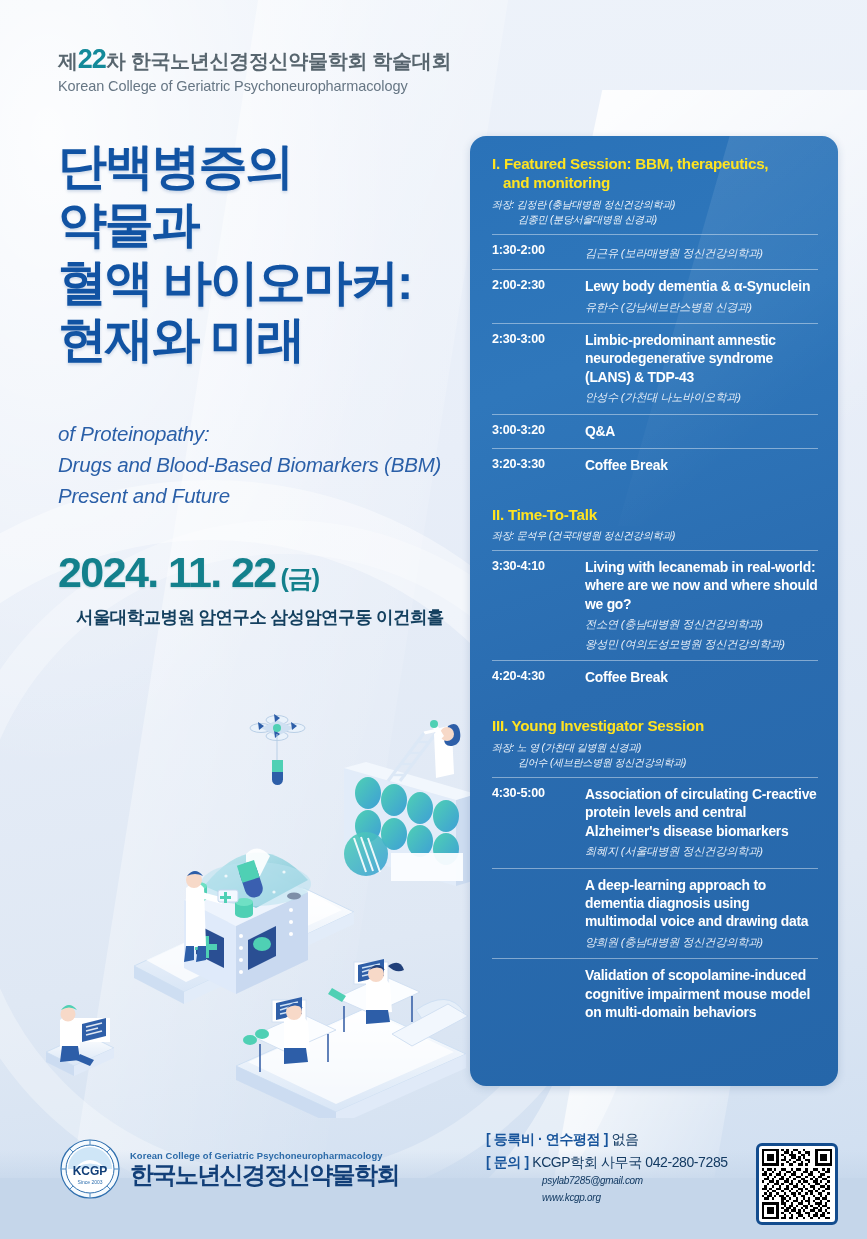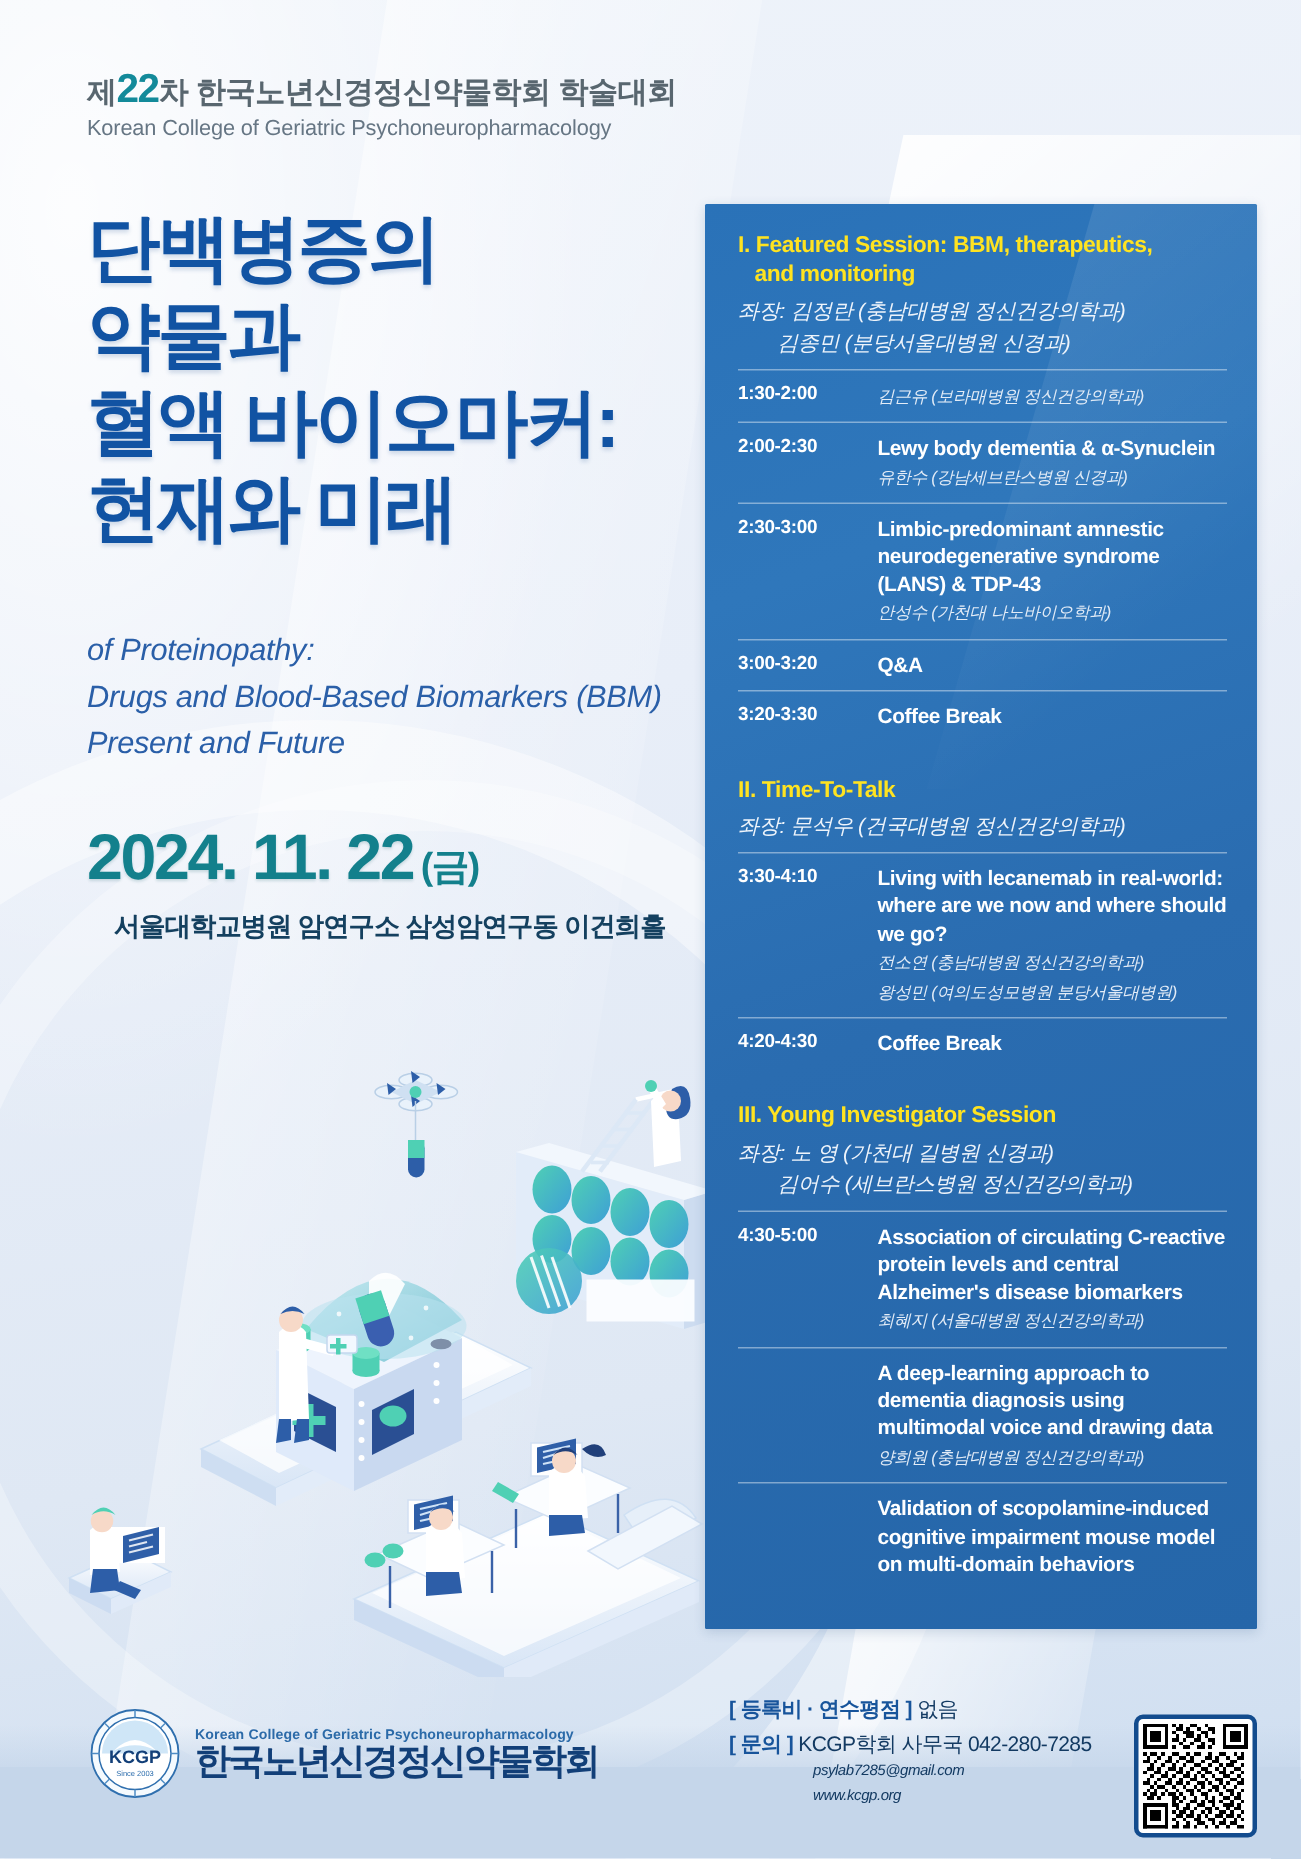--- a/index.html
+++ b/index.html
@@ -60,35 +60,35 @@
   .venue{font-size:17.5px;font-weight:700;color:#14405f;margin-top:8px;letter-spacing:-.6px;
          white-space:nowrap;margin-left:18px;}
 
   
   .illu{position:absolute;left:36px;top:648px;width:450px;height:470px;}
 
   
   .panel{
     position:absolute;left:470px;top:136px;width:368px;height:950px;
     background:linear-gradient(160deg,#2a72b8 0%,#2f77bb 25%,#2a6cb0 55%,#2566a9 100%);
-    border-radius:1px;
+    border-radius:16px;
     box-shadow:0 2px 8px rgba(30,70,120,.18);
     overflow:hidden;
   }
   .panel::after{
     content:"";position:absolute;right:-40px;top:-30px;width:200px;height:420px;
     background:linear-gradient(130deg,rgba(255,255,255,.10),rgba(255,255,255,0) 70%);
     transform:skewX(-16deg);pointer-events:none;
   }
   .panel-inner{position:relative;padding:18px 20px 0 22px;z-index:2;}
 
   .sec-title{color:#ffe320;font-size:15.2px;font-weight:700;line-height:1.28;
              letter-spacing:-.25px;margin-bottom:4px;}
   .sec-title .ind{display:block;padding-left:11px;}
-  .chair{color:#eef4fb;font-size:14px;font-style:italic;line-height:1.5;letter-spacing:-.2px;}
+  .chair{color:#eef4fb;font-size:10px;font-style:italic;line-height:1.5;letter-spacing:-.2px;}
   .chair .ck{font-style:italic;}
   .chair .ind{display:block;padding-left:26px;}
 
   .rows{margin-top:7px;}
   .row{display:flex;border-top:1px solid rgba(255,255,255,.42);padding:7px 0 8px 0;}
   .row.first{border-top:1px solid rgba(255,255,255,.42);}
   .row .time{width:93px;flex:0 0 93px;color:#ffffff;font-size:12.6px;font-weight:600;
              letter-spacing:-.2px;padding-top:1px;}
   .row .body{flex:1;}
   .row .ttl{color:#ffffff;font-size:13.9px;font-weight:600;line-height:1.33;letter-spacing:-.25px;}
@@ -398,21 +398,21 @@
         <div class="sec-title"><span>II. Time-To-Talk</span></div>
         <div class="chair">
           <div><span class="ck">좌장: </span><span>문석우 (건국대병원 정신건강의학과)</span></div>
         </div>
         <div class="rows">
           <div class="row first">
             <div class="time">3:30-4:10</div>
             <div class="body">
               <div class="ttl">Living with lecanemab in real-world: where are we now and where should we go?</div>
               <div class="spk">전소연 (충남대병원 정신건강의학과)</div>
-              <div class="spk">왕성민 (여의도성모병원 분당서울대병원)</div>
+              <div class="spk">왕성민 (여의도성모병원 정신건강의학과)</div>
             </div>
           </div>
           <div class="row">
             <div class="time">4:20-4:30</div>
             <div class="body">
               <div class="ttl">Coffee Break</div>
             </div>
           </div>
         </div>
         <div class="sec-gap"></div>

